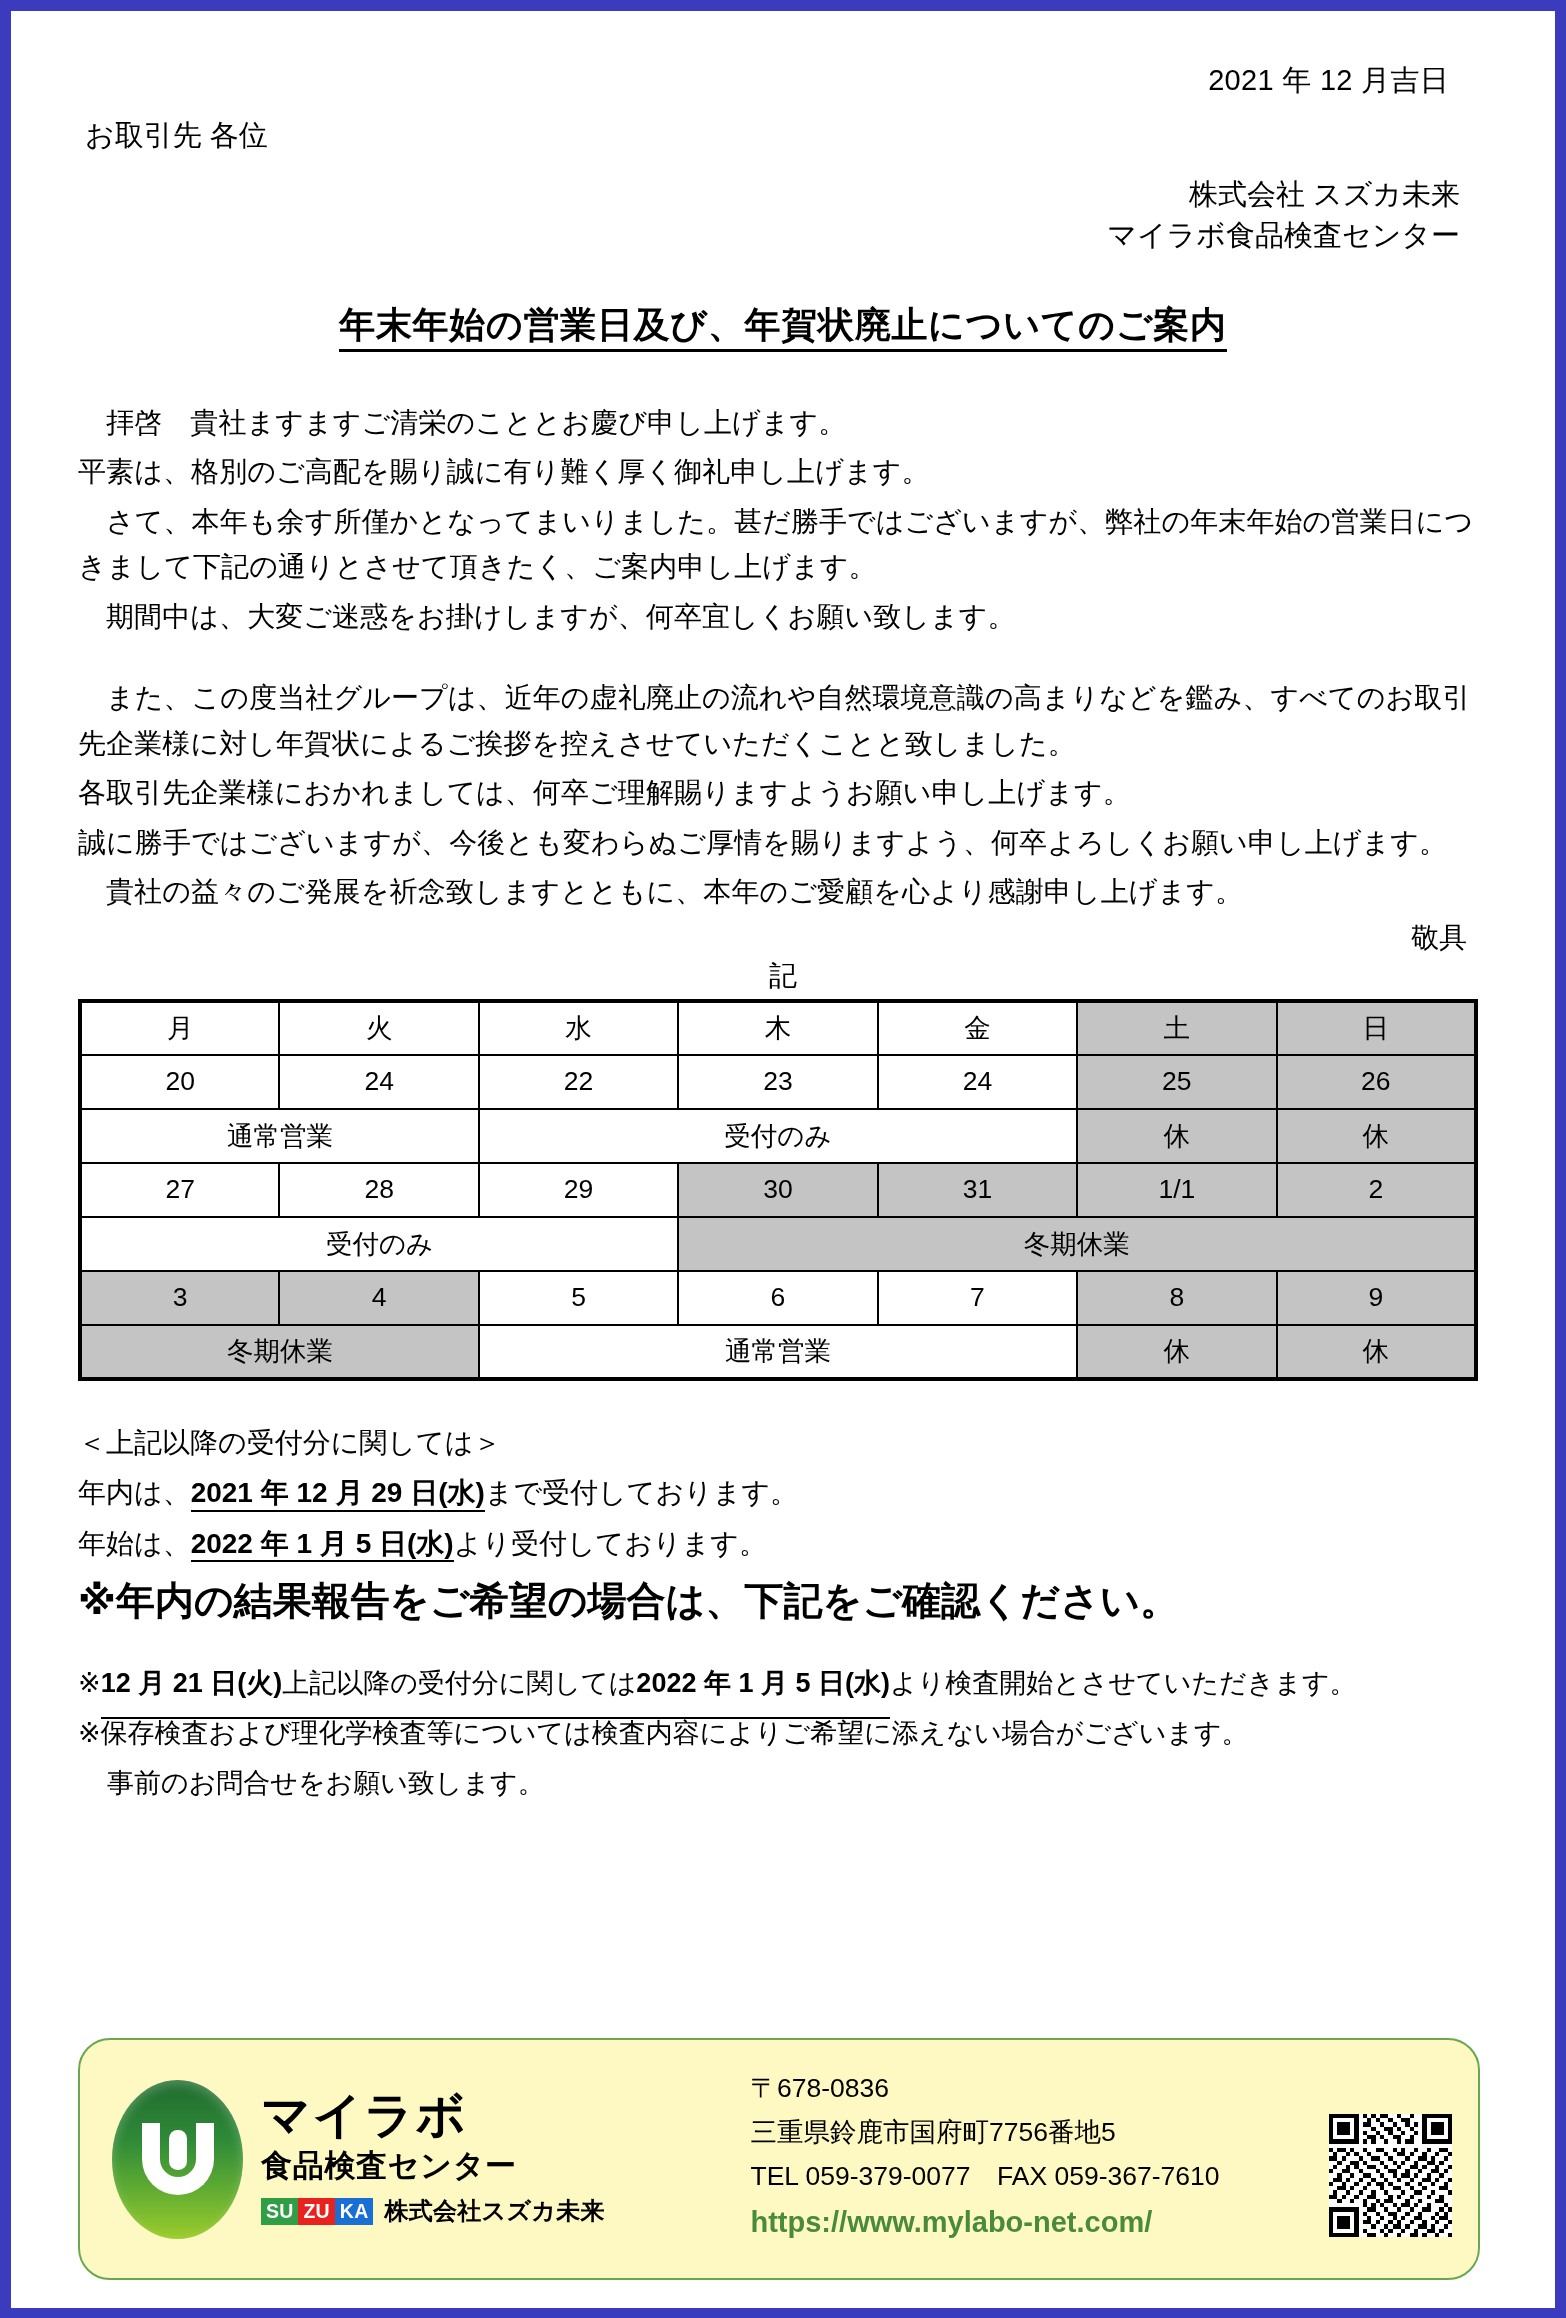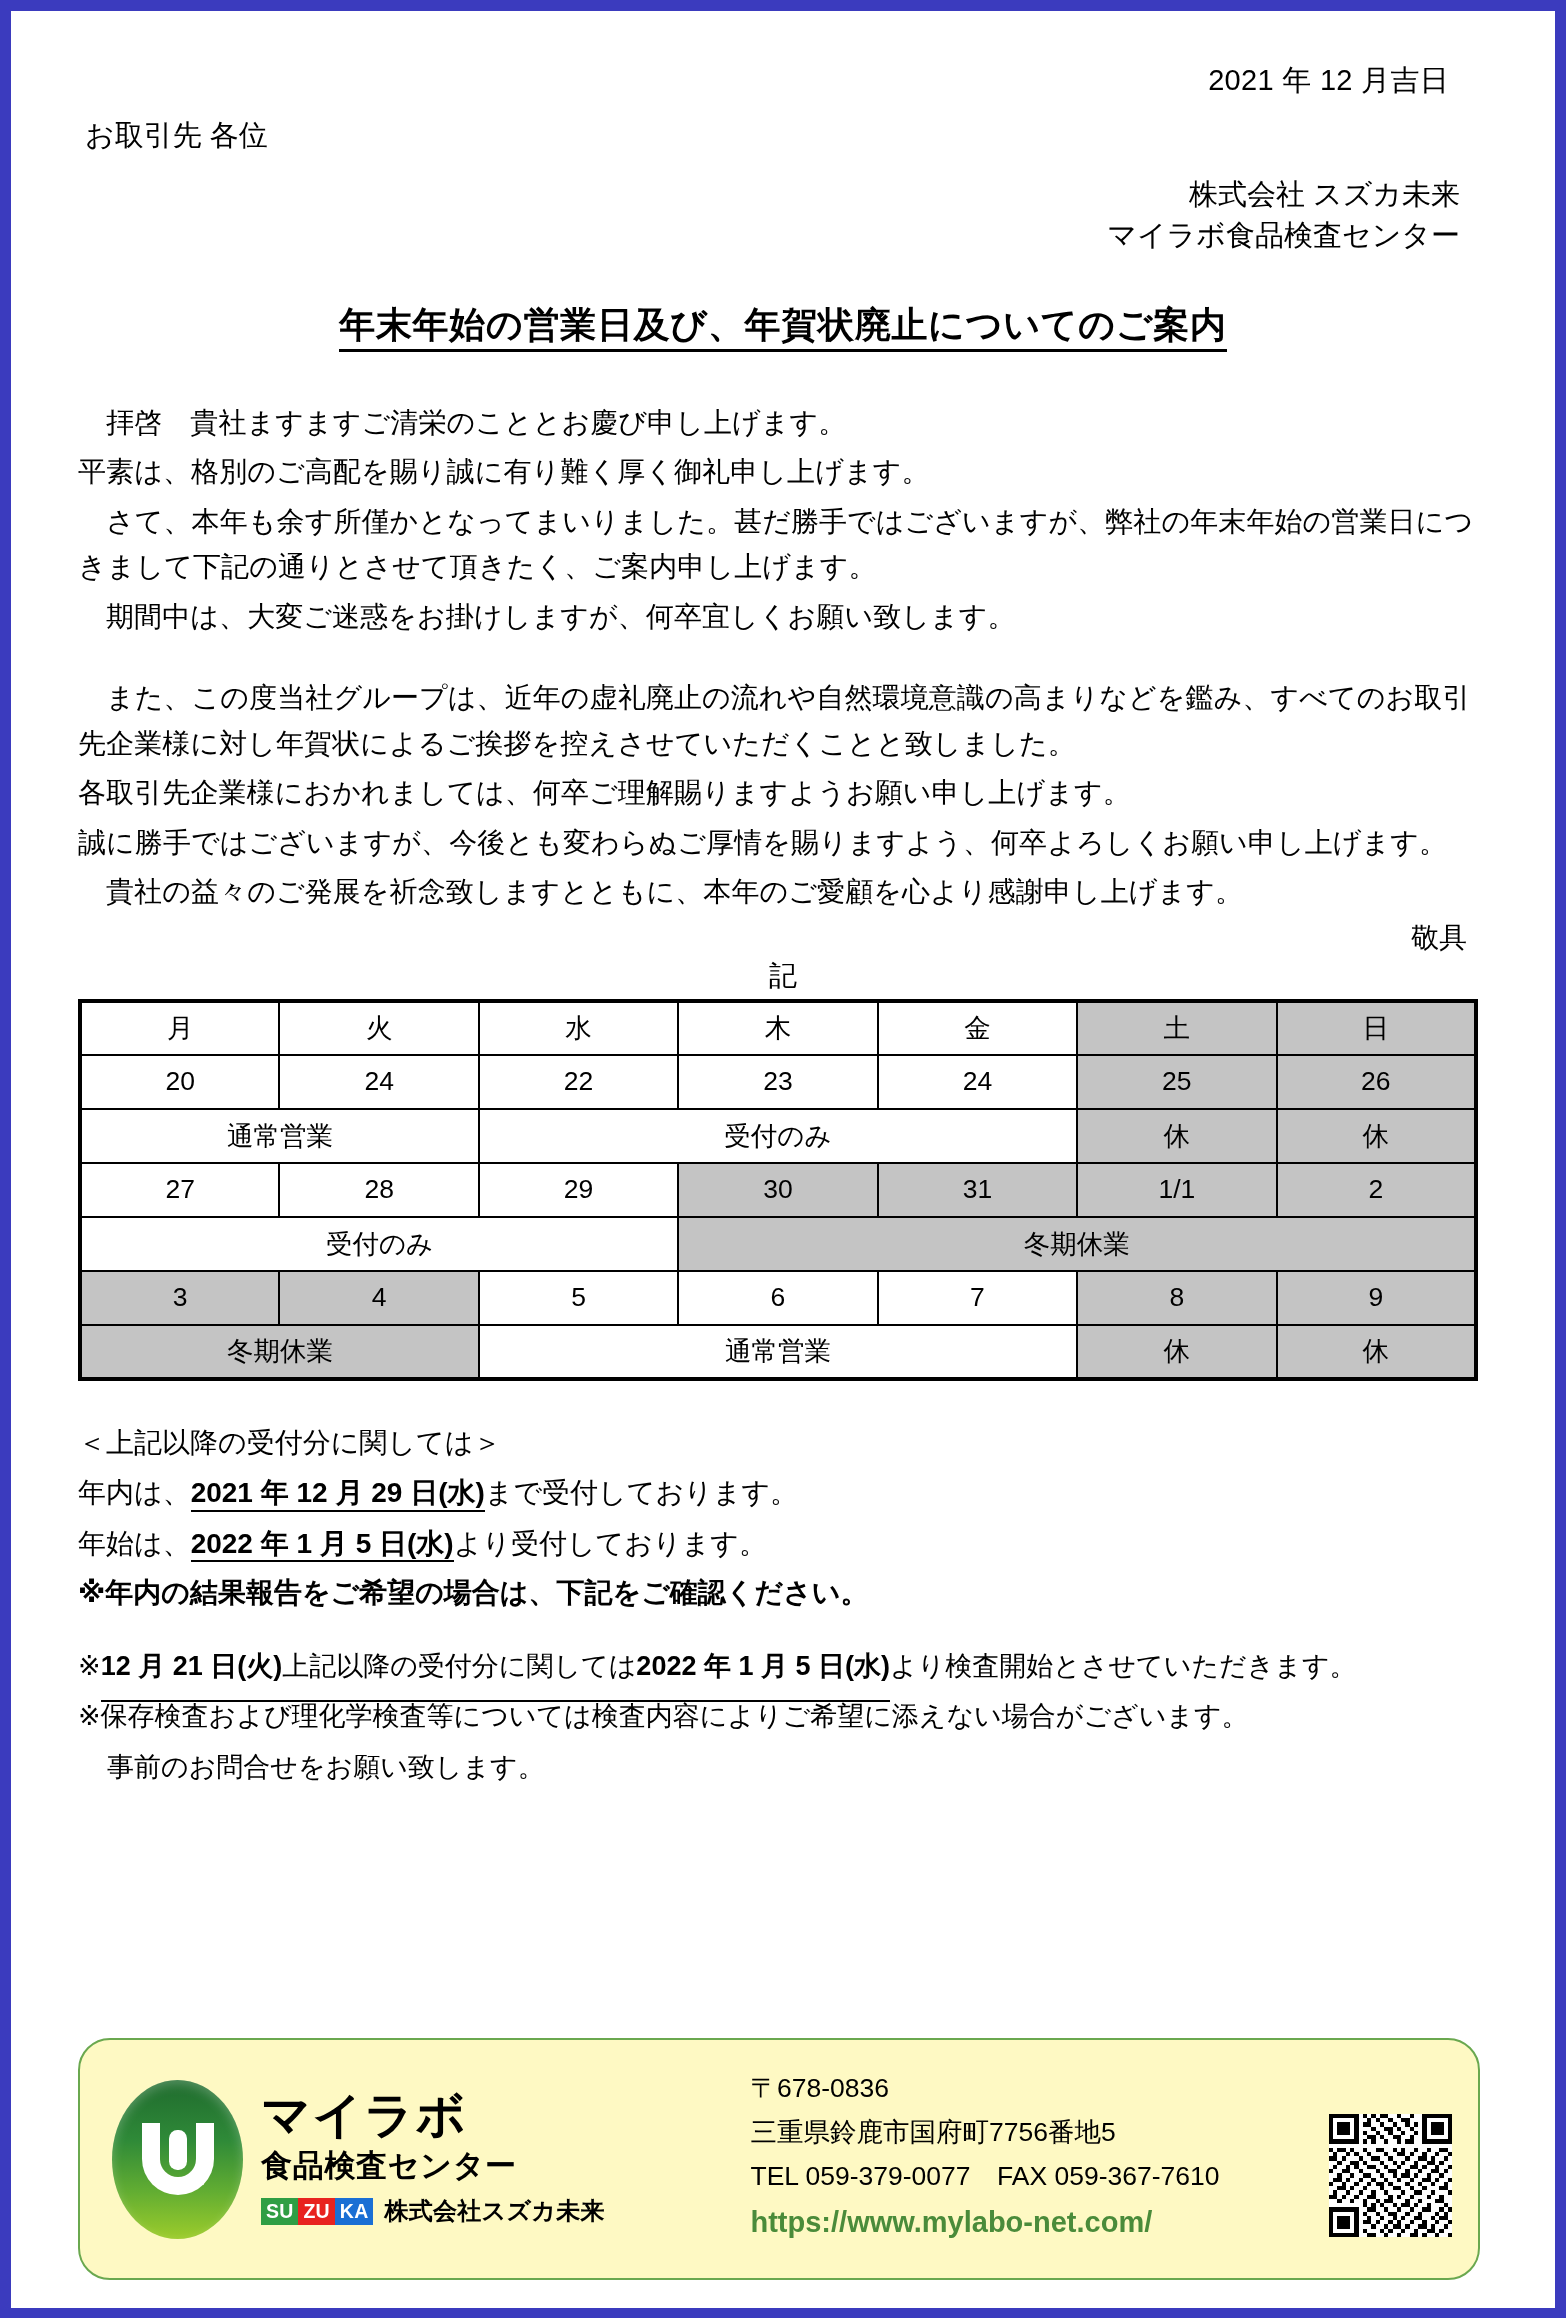--- a/index.html
+++ b/index.html
@@ -115,21 +115,21 @@
     font-size: 28px;
     line-height: 1.55;
     margin-bottom: 7px;
   }
   .hl {
     font-weight: bold;
     border-bottom: 2.8px solid #000;
     padding-bottom: 1.4px;
   }
   .note-strong {
-    font-size: 28px;
+    font-size: 39px;
     font-weight: bold;
     line-height: 1.5;
   }
   .note-ast {
     font-size: 27px;
     line-height: 1.55;
     margin-bottom: 8.4px;
   }
   .note-ast .ul { border-bottom: 2.8px solid #000; padding-bottom: 19px; }
   .note-ast .ul.b { font-weight: bold; }

